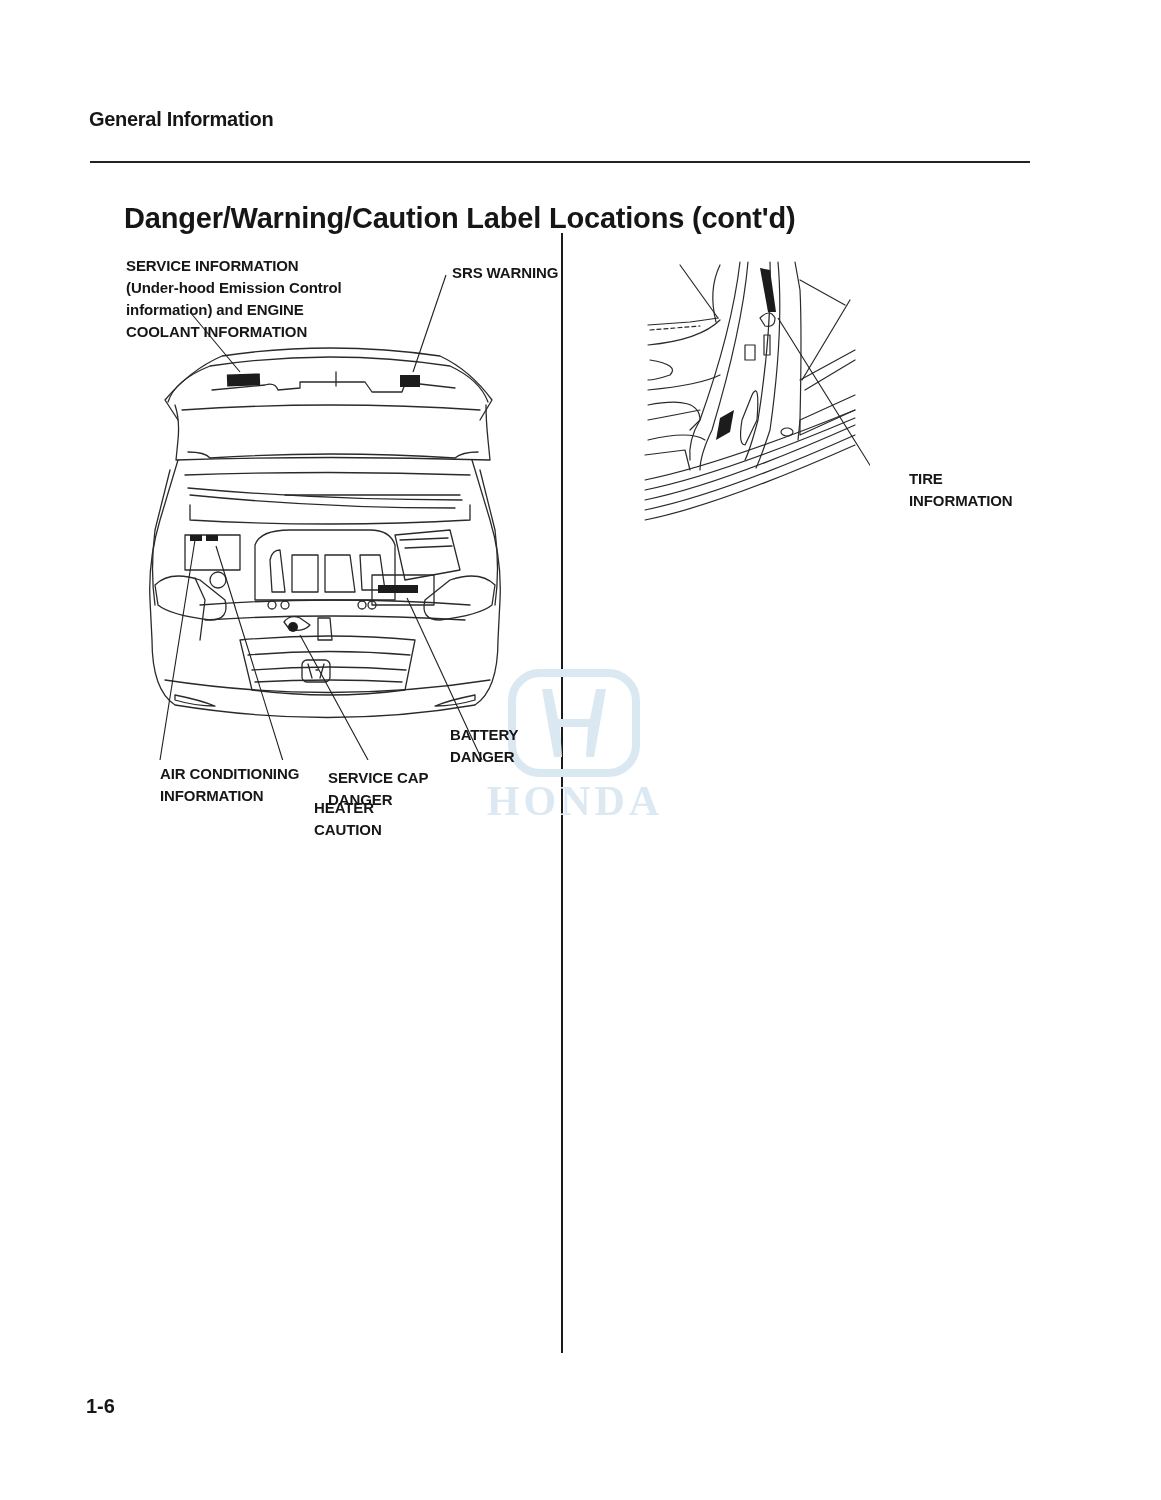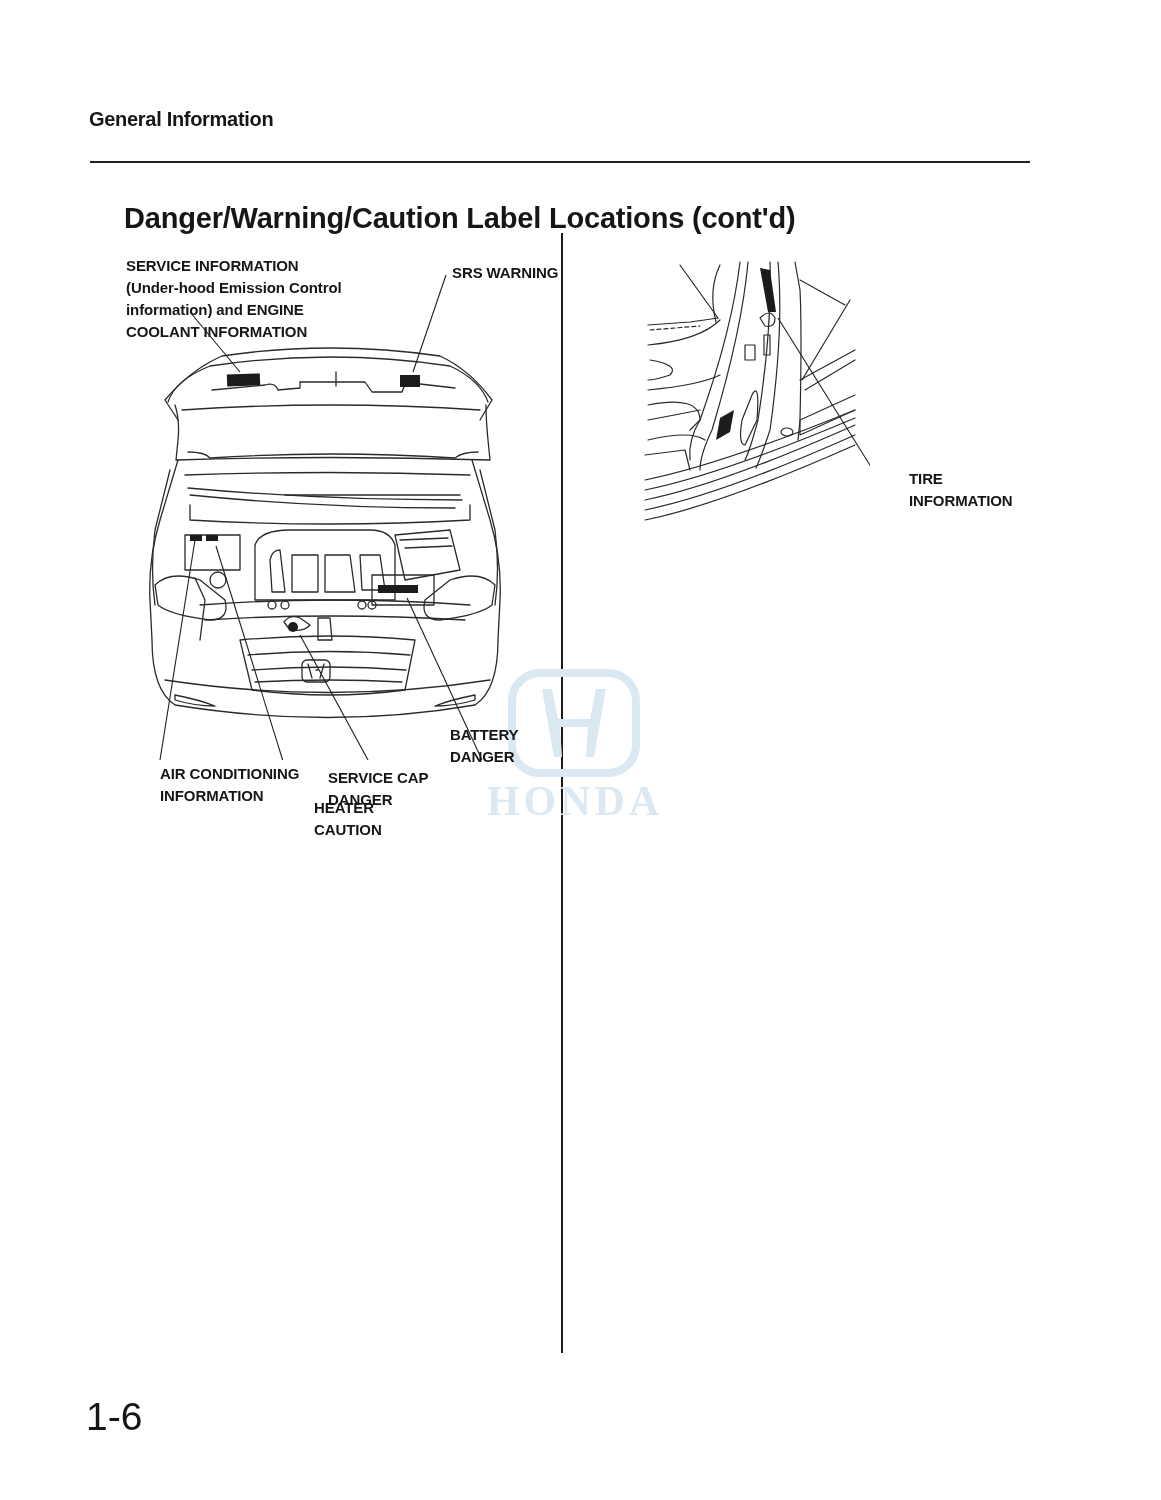--- a/index.html
+++ b/index.html
@@ -3,21 +3,21 @@
 <meta charset="utf-8">
 <style>
   html, body { margin: 0; padding: 0; background: #ffffff; }
   body { width: 1161px; height: 1500px; position: relative; overflow: hidden; font-family: "Liberation Sans", "DejaVu Sans", sans-serif; color: #161616; }
   .page-title { position: absolute; left: 89px; top: 108px; font-size: 20px; font-weight: bold; letter-spacing: -0.3px; margin: 0; }
   .title-rule { position: absolute; left: 90px; top: 161px; width: 940px; height: 2px; background: #222; }
   .section-title { position: absolute; left: 111px; top: 189px; font-size: 29px; font-weight: bold; margin: 13px; letter-spacing: -0.2px; }
   .col-divider { position: absolute; left: 561px; top: 233px; width: 2px; height: 1120px; background: #1a1a1a; }
   .callout { position: absolute; font-size: 15px; font-weight: bold; line-height: 22px; text-transform: none; white-space: pre-line; letter-spacing: -0.1px; }
   .figure { position: absolute; }
-  .page-number { position: absolute; left: 86px; top: 1395px; font-size: 39px; font-weight: normal; margin: 0; }
+  .page-number { position: absolute; left: 86px; top: 1395px; font-size: 20px; font-weight: bold; margin: 0; }
   .watermark { position: absolute; left: 450px; top: 665px; width: 250px; height: 160px; }
 </style>
 </head>
 <body>
 
 <h1 class="page-title">General Information</h1>
 <div class="title-rule"></div>
 <h2 class="section-title">Danger/Warning/Caution Label Locations (cont'd)</h2>
 
 <div class="col-divider"></div>

